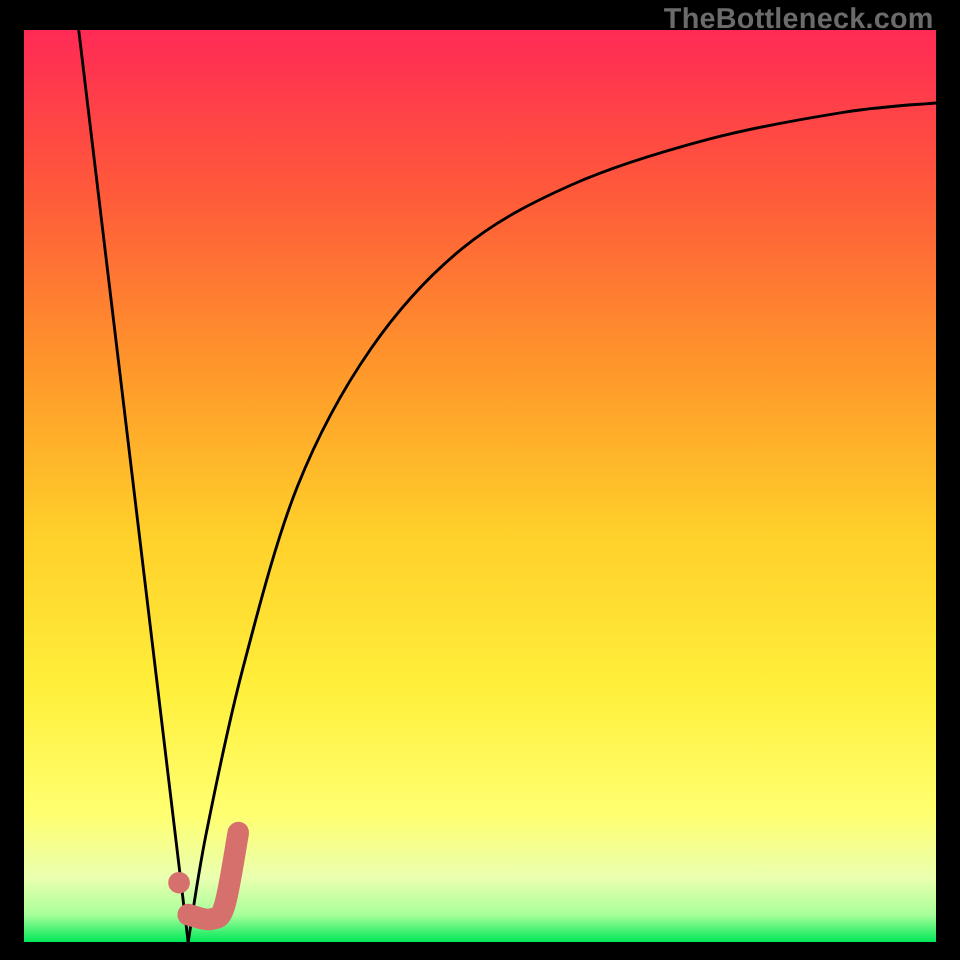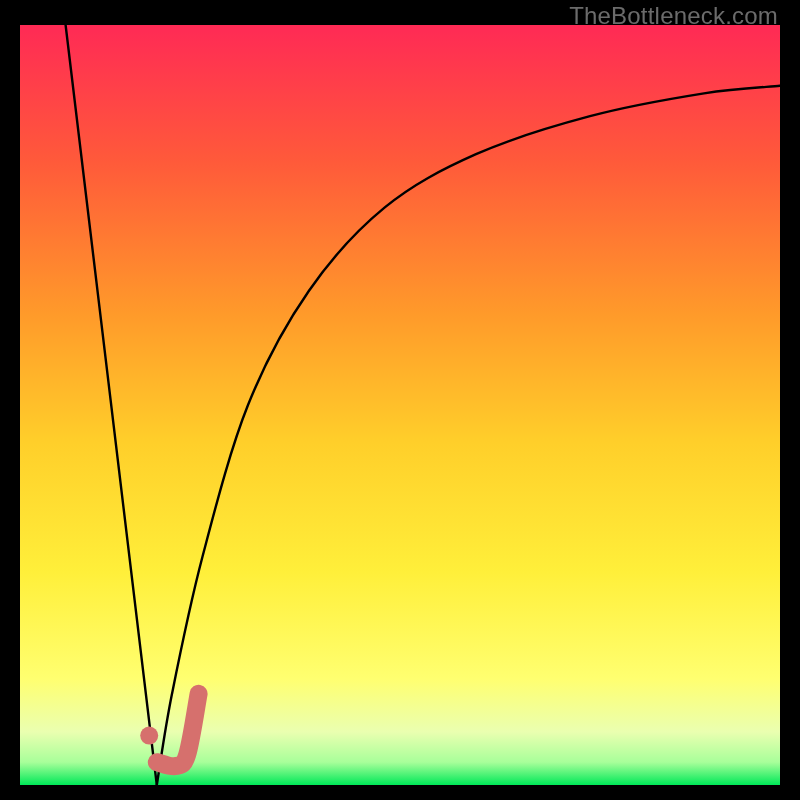--- a/index.html
+++ b/index.html
@@ -25,21 +25,21 @@
     top: 0;
     width: 760px;
     height: 760px;
   }
   .watermark {
     position: absolute;
     top: 2px;
     right: 22px;
     color: #6b6b6b;
     font-size: 24px;
-    font-weight: 400;
+    font-weight: 700;
     letter-spacing: 0.2px;
   }
 </style>
 </head>
 <body>
 
 <div class="frame">
   <svg class="plot-area" viewBox="0 0 760 760" preserveAspectRatio="none">
     <defs>
       <linearGradient id="bg-grad" x1="0" y1="0" x2="0" y2="1">

